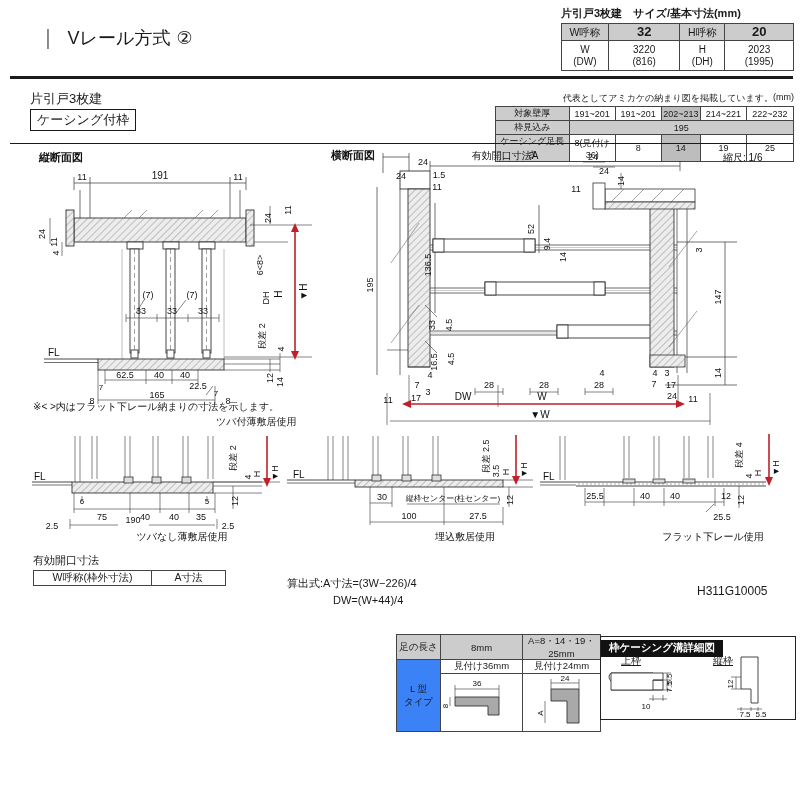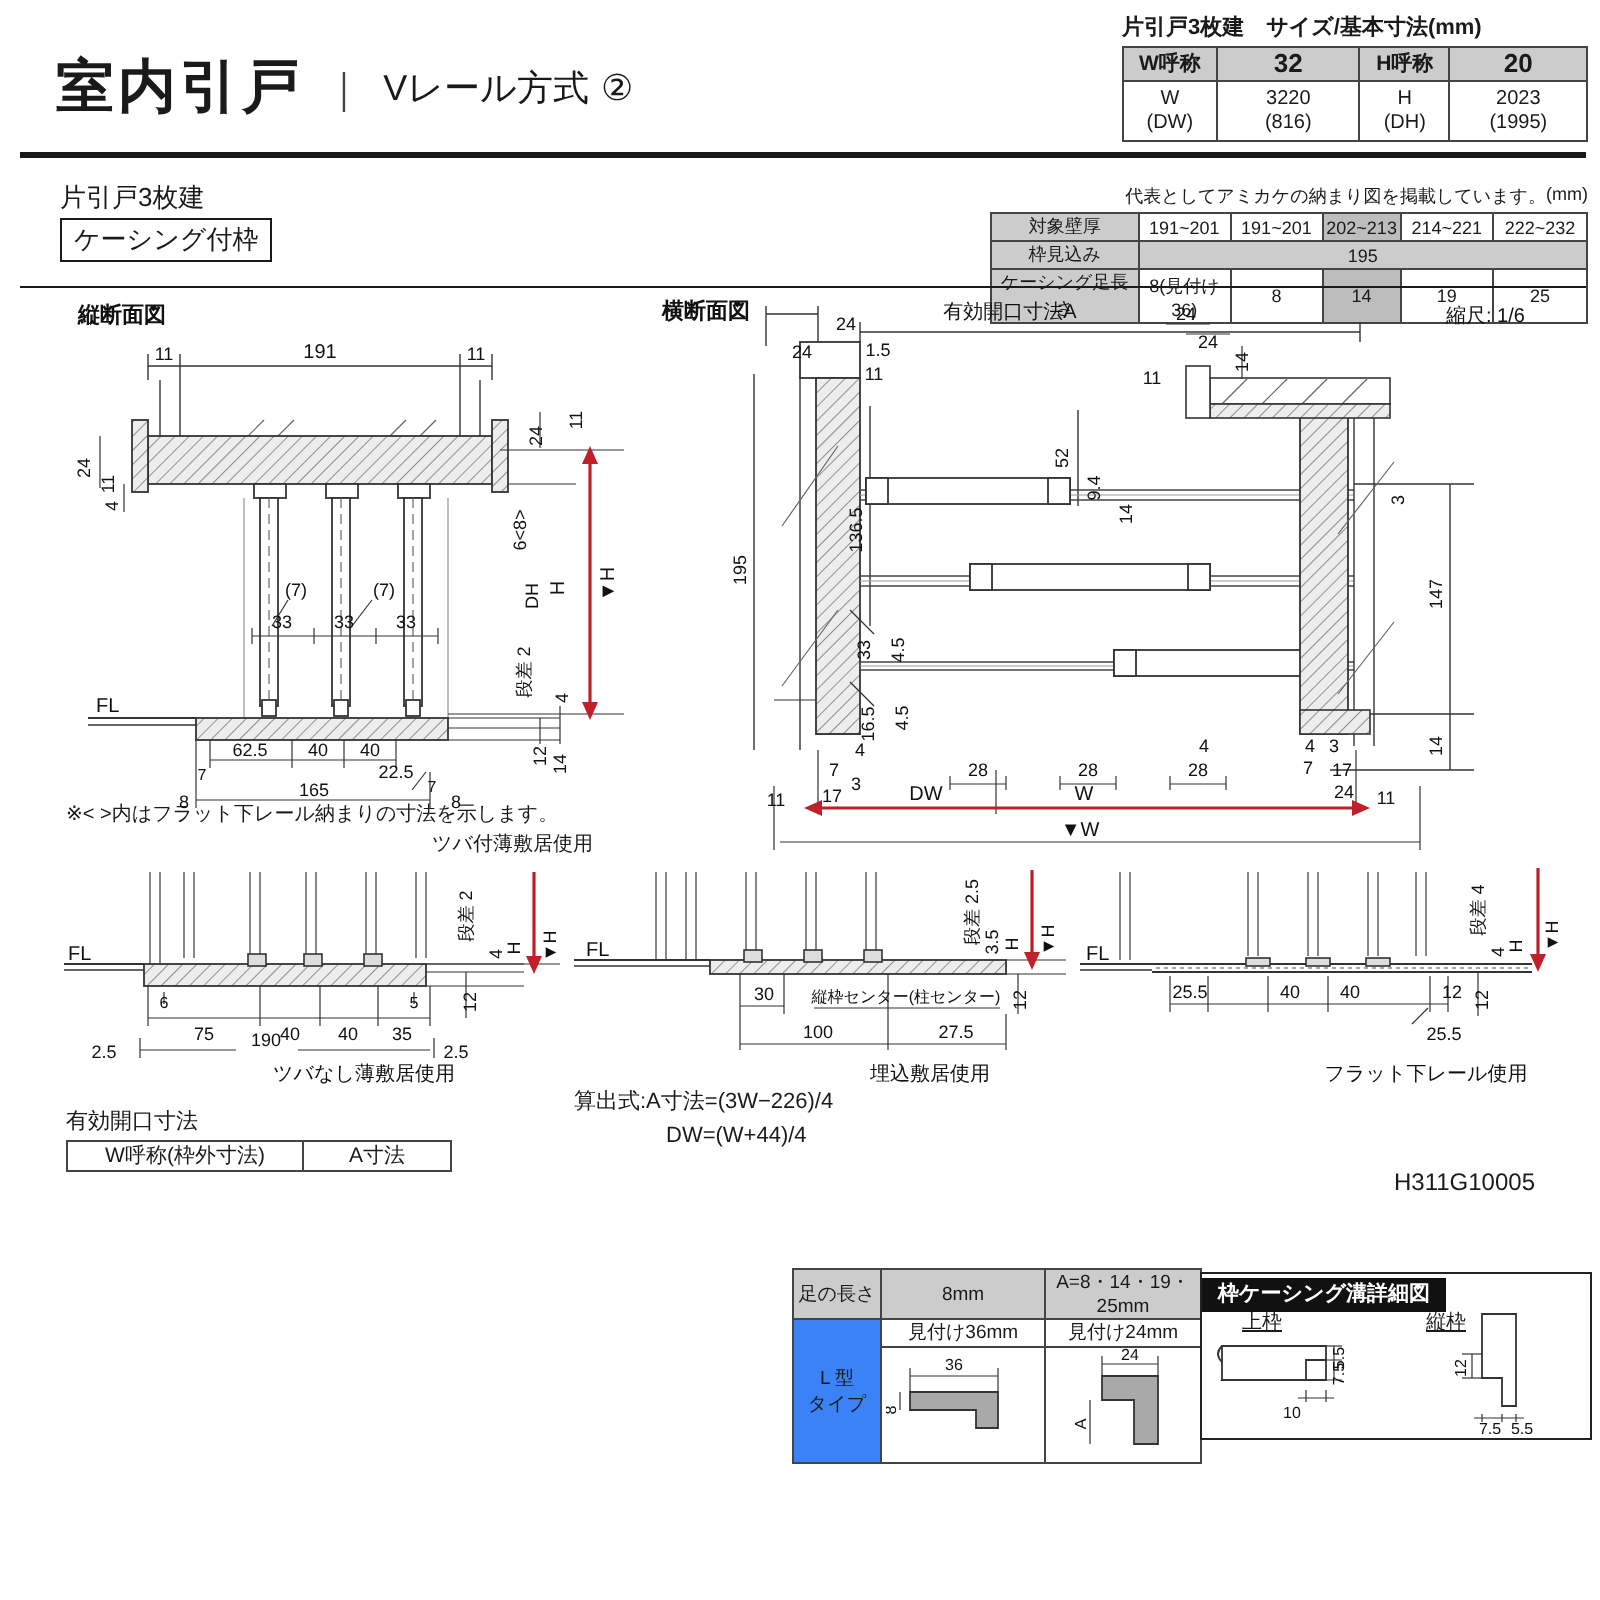--- a/index.html
+++ b/index.html
@@ -13,21 +13,21 @@
   .subhead{font-size:13px;font-weight:normal}
   .boxed{display:inline-block;border:1.5px solid #1a1a1a;padding:1px 6px;font-size:13px;font-weight:normal}
   table{border-collapse:collapse}
   td{border:1px solid #444;text-align:center;vertical-align:middle;padding:0 1px}
   .gray{background:var(--table-header-gray,#ccc)}
   .dark{background:var(--shaded-cell-gray,#bfbfbf)}
   .lite{background:#3b82f6}
   .st-title{font-size:11px;font-weight:bold;margin-bottom:2px}
   .size-tbl td{font-size:10px;line-height:1.15}
   .size-tbl .nom{font-size:13px;font-weight:bold}
-  .size-tbl .hd{font-size:10.5px;font-weight:bold;height:17px}
+  .size-tbl .hd{font-size:10.5px;font-weight:normal;height:17px}
   .wall-note{display:flex;justify-content:flex-end;font-size:9px;margin-bottom:1px}
   .wall-tbl td{font-size:9px;height:13px}
   .open-tbl td{font-size:10.5px;height:15px}
   .formula{font-size:11px;line-height:1.5}
   .doccode{font-size:12px}
   .leg-tbl td{font-size:9.5px;height:13px}
   .cas-box{border:1.5px solid #222}
   .cas-title{background:var(--casing-title-bg,#111);color:#fff;font-size:10.5px;font-weight:bold;
              display:inline-block;padding:1px 8px 2px}
   .cas-lab{font-size:10px;text-decoration:underline}
@@ -37,21 +37,20 @@
   svg .t11{font-size:11px;font-weight:bold}
   .note{font-size:10px}
   .cap{font-size:10px}
 </style>
 </head>
 <body>
 
 <div class="page">
 
   <div class="abs" style="left:28px;top:24px;display:flex;align-items:center">
-    <span class="title-main">室内引戸</span>
     <span class="title-div">｜</span>
     <span class="title-sub">Vレール方式</span>
     <span class="title-sub" style="margin-left:6px">②</span>
   </div>
   <div class="abs rule" style="left:10px;top:76px;width:783px;height:2.5px"></div>
 
   <div class="abs" style="left:561px;top:6px;width:233px">
     <div class="st-title">片引戸3枚建　サイズ/基本寸法(mm)</div>
     <table class="size-tbl" style="width:233px">
       <tbody>
@@ -557,21 +556,21 @@
     <table class="open-tbl">
       <tbody>
           <tr>
         <td style="width:118px">W呼称(枠外寸法)</td>
         <td style="width:74px">A寸法</td>
       </tr>
     </tbody>
       </table>
   </div>
 
-  <div class="abs formula" style="left:287px;top:543px">
+  <div class="abs formula" style="left:287px;top:575px">
     <div>算出式:A寸法=(3W−226)/4</div>
     <div style="padding-left:46px">DW=(W+44)/4</div>
   </div>
 
   <div class="abs doccode" style="left:697px;top:584px">H311G10005</div>
 
   <div class="abs" style="left:396px;top:634px">
     <table class="leg-tbl">
       <tbody>
           <tr>

